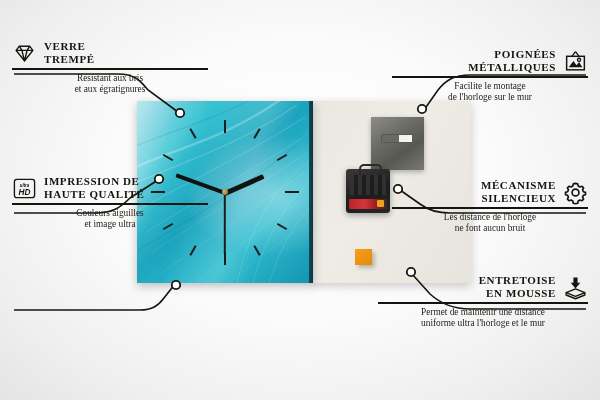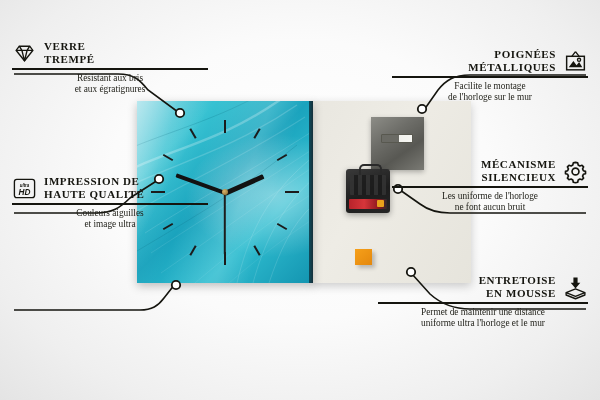--- a/index.html
+++ b/index.html
@@ -238,36 +238,36 @@
         </svg>
       </span>
     </div>
     <div class="rule"></div>
     <div class="feat-desc">
       <span>Facilite le montage</span><br>
       <span>de l'horloge sur le mur</span>
     </div>
   </div>
 
-  <div class="feature f-right" style="top:158px;">
+  <div class="feature f-right" style="top:179px;">
     <div class="feat-head">
       <span class="feat-title">
         <span>MÉCANISME</span><br>
         <span>SILENCIEUX</span>
       </span>
       <span class="ico">
         <svg viewBox="0 0 24 24" fill="none" stroke="currentColor" stroke-width="1.6">
           <path d="M12 3.2 l2.1 .5 .5 2.1 1.6 .95 2.05-.7 1.5 1.55-.95 1.95 .75 1.75 2.05 .6 v2.2 l-2.05 .6 -.75 1.75 .95 1.95 -1.5 1.55 -2.05-.7 -1.6 .95 -.5 2.1 -2.1 .5 -2.1-.5 -.5-2.1 -1.6-.95 -2.05 .7 -1.5-1.55 .95-1.95 -.75-1.75 -2.05-.6 v-2.2 l2.05-.6 .75-1.75 -.95-1.95 1.5-1.55 2.05 .7 1.6-.95 .5-2.1 Z" stroke-linejoin="round"></path>
           <circle cx="12" cy="12" r="3.3"></circle>
         </svg>
       </span>
     </div>
     <div class="rule"></div>
     <div class="feat-desc">
-      <span>Les uniforme de l'horloge</span><br>
+      <span>Les distance de l'horloge</span><br>
       <span>ne font aucun bruit</span>
     </div>
   </div>
 
   <div class="feature f-right" style="top:274px;width:210px;">
     <div class="feat-head">
       <span class="feat-title">
         <span>ENTRETOISE</span><br>
         <span>EN MOUSSE</span>
       </span>

